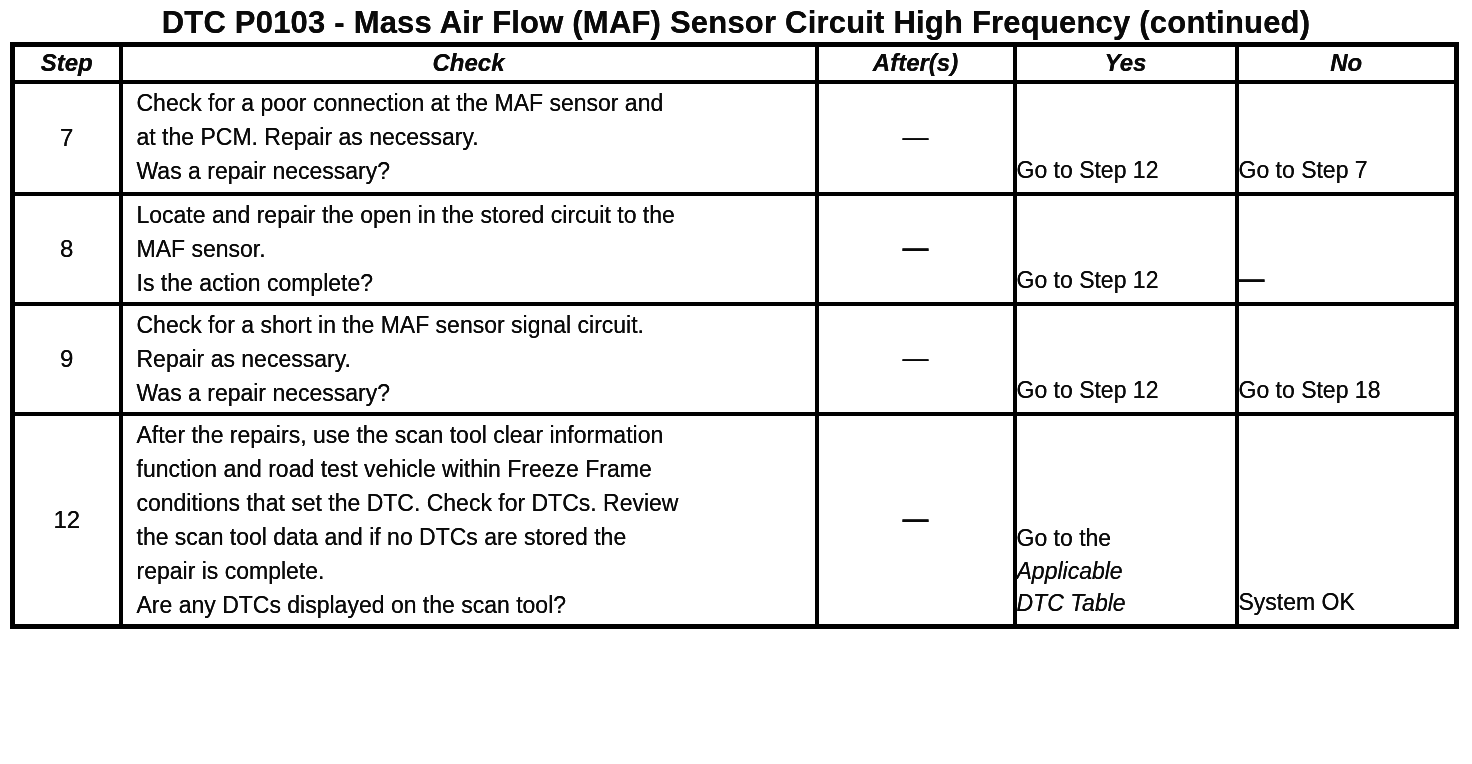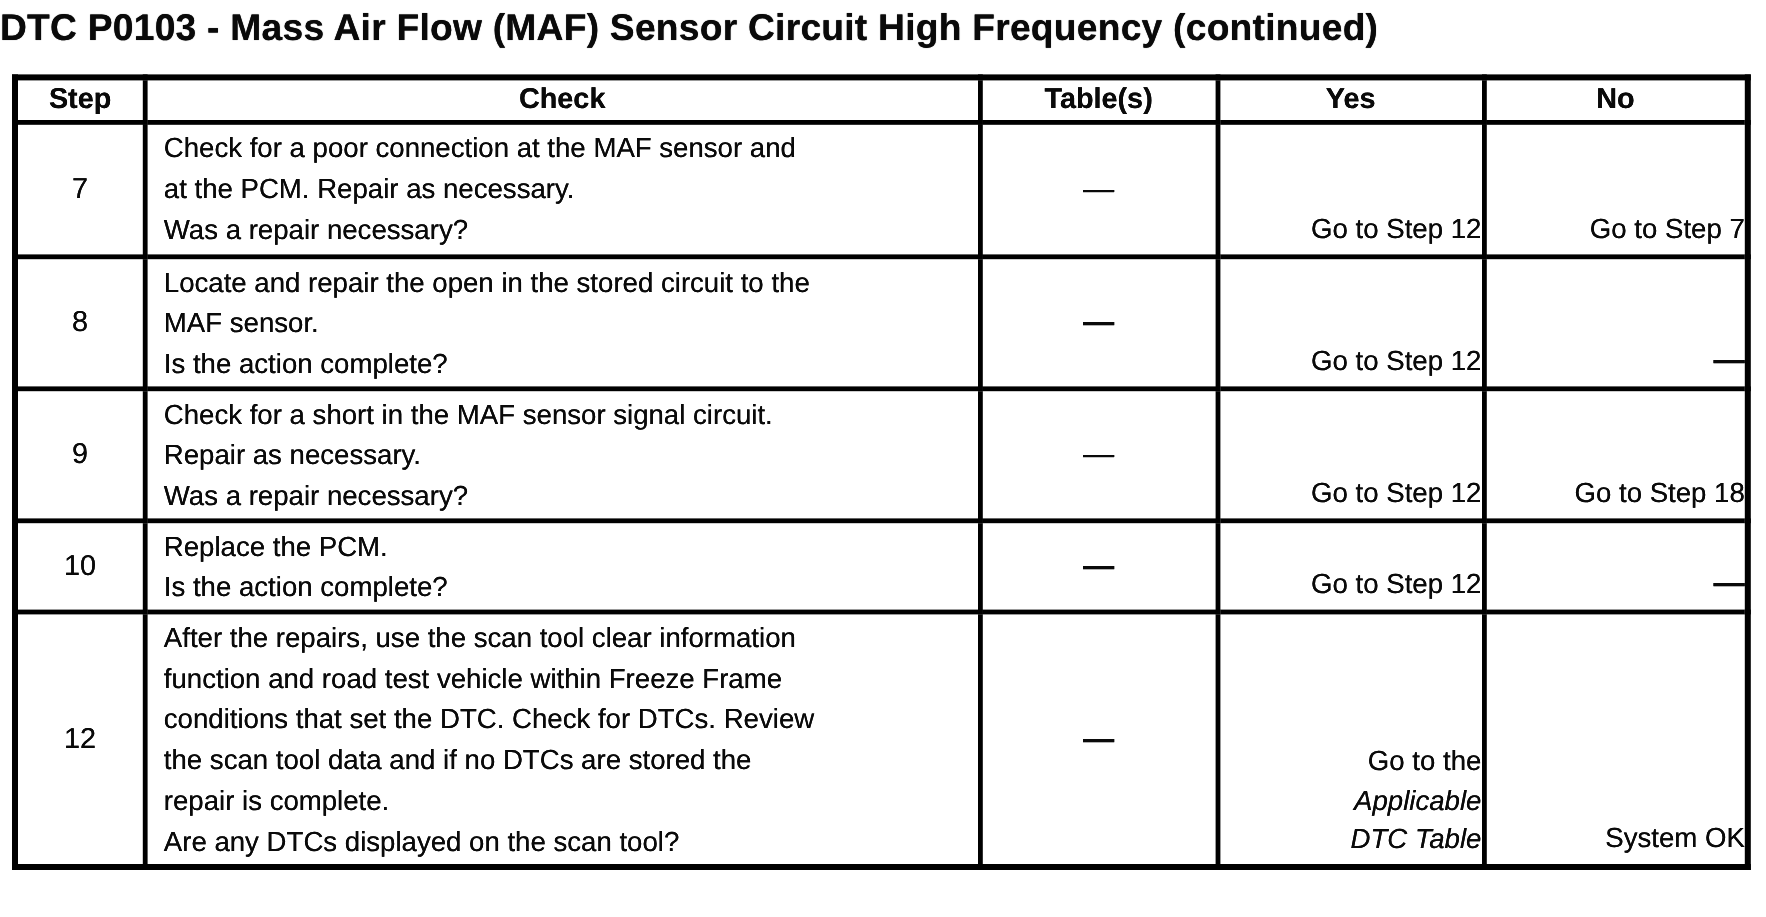--- a/index.html
+++ b/index.html
@@ -5,45 +5,46 @@
   * { box-sizing: border-box; margin: 0; padding: 0; }
   html, body {
     width: 1472px; height: 764px;
     background: #ffffff;
     font-family: "Liberation Sans", sans-serif;
     color: #0a0a0a;
     overflow: hidden;
   }
   .page { width: 1472px; height: 764px; padding-top: 5px; }
   .title {
+    text-align: center;
     font-size: 31px;
     font-weight: bold;
     letter-spacing: 0.2px;
-    margin-bottom: 21px;
+    margin-bottom: 1px;
     text-shadow: 0 0 0.6px #000;
   }
   table.dtc {
     border-collapse: collapse;
     table-layout: fixed;
     margin-left: 10px;
     width: 1444px;
     background: #fff;
   }
   table.dtc, table.dtc td, table.dtc th {
     border: 4px solid #000;
   }
   table.dtc { border-width: 5px; }
   th {
     font-size: 24px;
     font-weight: bold;
     text-align: center;
     vertical-align: middle;
     text-shadow: 0 0 0.5px #000;
   }
-  tr.r-header { height: 37px; }
+  tr.r-header { height: 37px; font-style: italic; }
   tr.r0 { height: 112px; }
   tr.r1 { height: 102px; }
   tr.r2 { height: 106px; }
   tr.r3 { height: 75px; }
   tr.r4 { height: 72px; }
   tr.r5 { height: 204px; }
   td {
     font-size: 23px;
     line-height: 34px;
     text-shadow: 0 0 0.4px #000;
@@ -56,21 +57,21 @@
   td.action {
     vertical-align: top;
     padding: 2px 8px 2px 14px;
   }
   .lines { white-space: pre-line; }
   td.value {
     text-align: center;
     vertical-align: middle;
   }
   td.yes, td.no {
-    text-align: right;
+    text-align: left;
     vertical-align: bottom;
     padding-bottom: 5px;
   }
   td.yes .lines, td.no .lines { line-height: 32px; }
   .dash { font-size: 26px; }
   .italic { font-style: italic; }
 </style>
 </head>
 <body>
 
@@ -82,21 +83,21 @@
       <col style="width:108px">
       <col style="width:696px">
       <col style="width:198px">
       <col style="width:222px">
       <col style="width:220px">
     </colgroup>
     <thead>
       <tr class="r-header">
         <th>Step</th>
         <th>Check</th>
-        <th>Table(s)</th>
+        <th>After(s)</th>
         <th>Yes</th>
         <th>No</th>
       </tr>
     </thead>
     <tbody>
       <tr class="r0">
         <td class="step">7</td>
         <td class="action">
             <div class="lines">Check for a poor connection at the MAF sensor and
 at the PCM. Repair as necessary.
@@ -121,30 +122,20 @@
         <td class="step">9</td>
         <td class="action">
             <div class="lines">Check for a short in the MAF sensor signal circuit.
 Repair as necessary.
 Was a repair necessary?</div>
           </td>
         <td class="value"><span class="dash">—</span></td>
         <td class="yes"><span>Go to Step 12</span></td>
         <td class="no"><span>Go to Step 18</span></td>
       </tr>
-      <tr class="r3">
-        <td class="step">10</td>
-        <td class="action">
-            <div class="lines">Replace the PCM.
-Is the action complete?</div>
-          </td>
-        <td class="value"><span class="dash" style="font-weight: bold;">—</span></td>
-        <td class="yes"><span>Go to Step 12</span></td>
-        <td class="no"><span class="dash" style="font-weight: bold;">—</span></td>
-      </tr>
       <tr class="r5">
         <td class="step">12</td>
         <td class="action">
             <div class="lines">After the repairs, use the scan tool clear information
 function and road test vehicle within Freeze Frame
 conditions that set the DTC. Check for DTCs. Review
 the scan tool data and if no DTCs are stored the
 repair is complete.
 Are any DTCs displayed on the scan tool?</div>
           </td>

